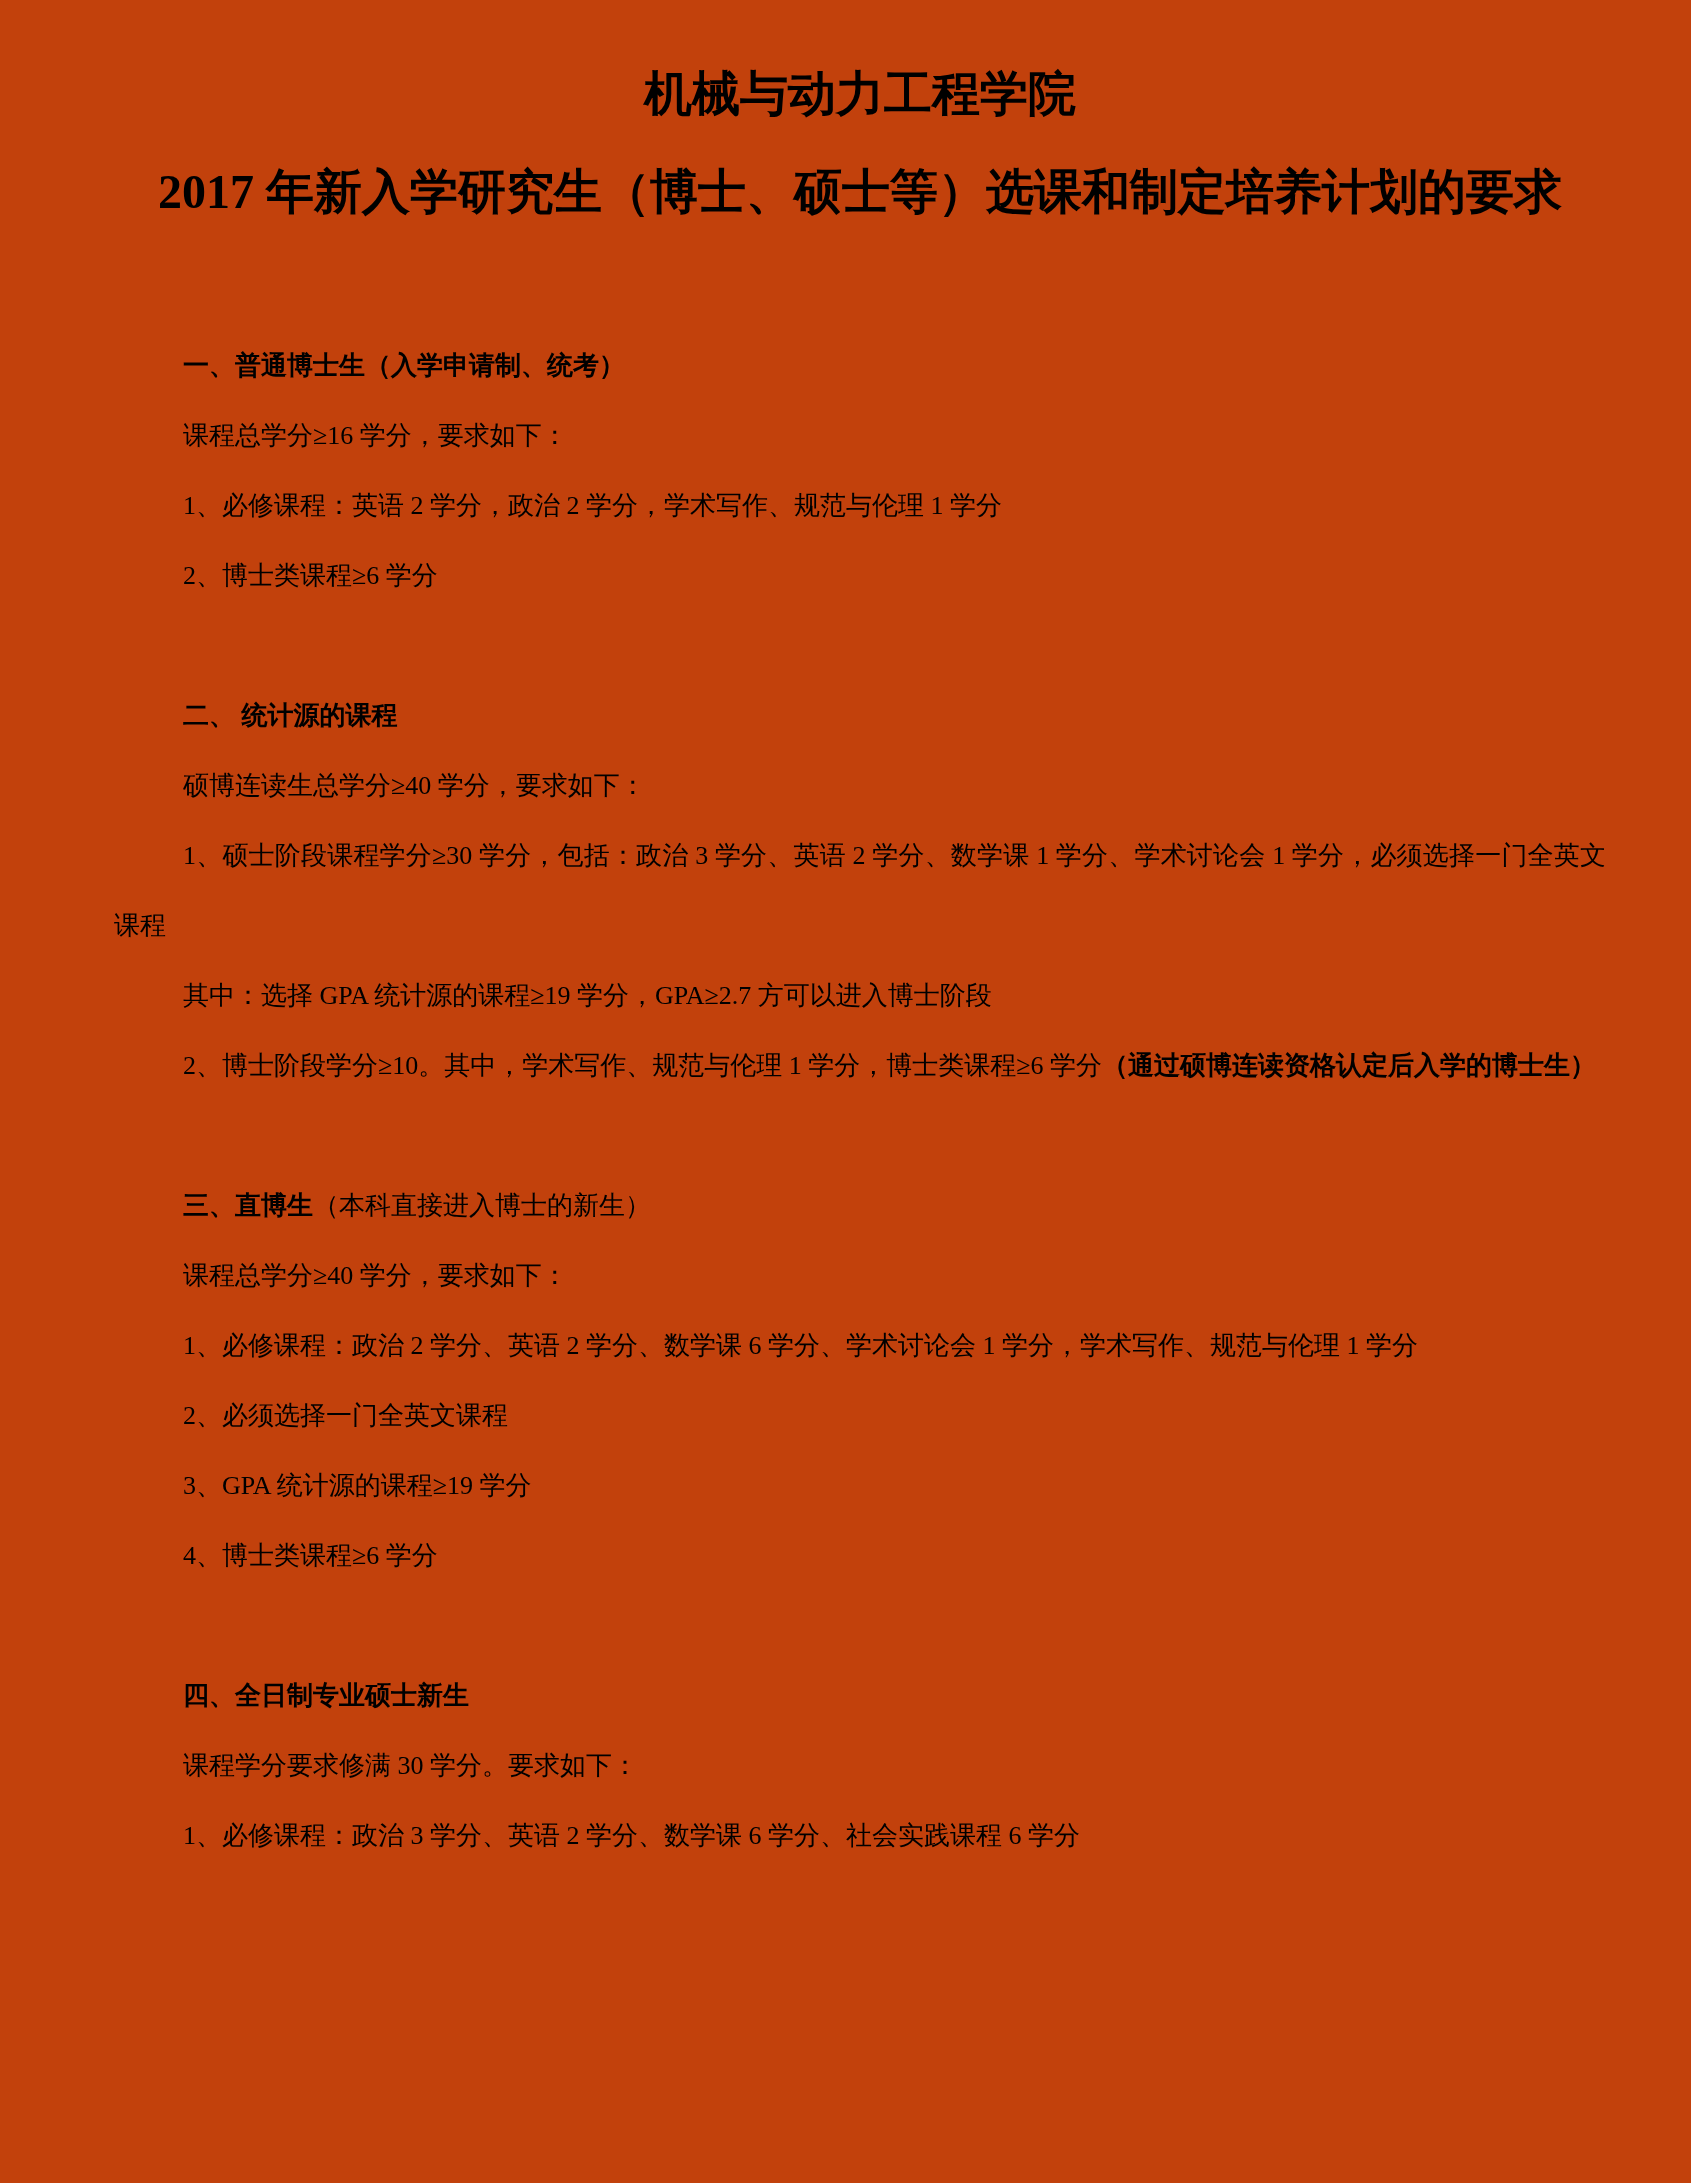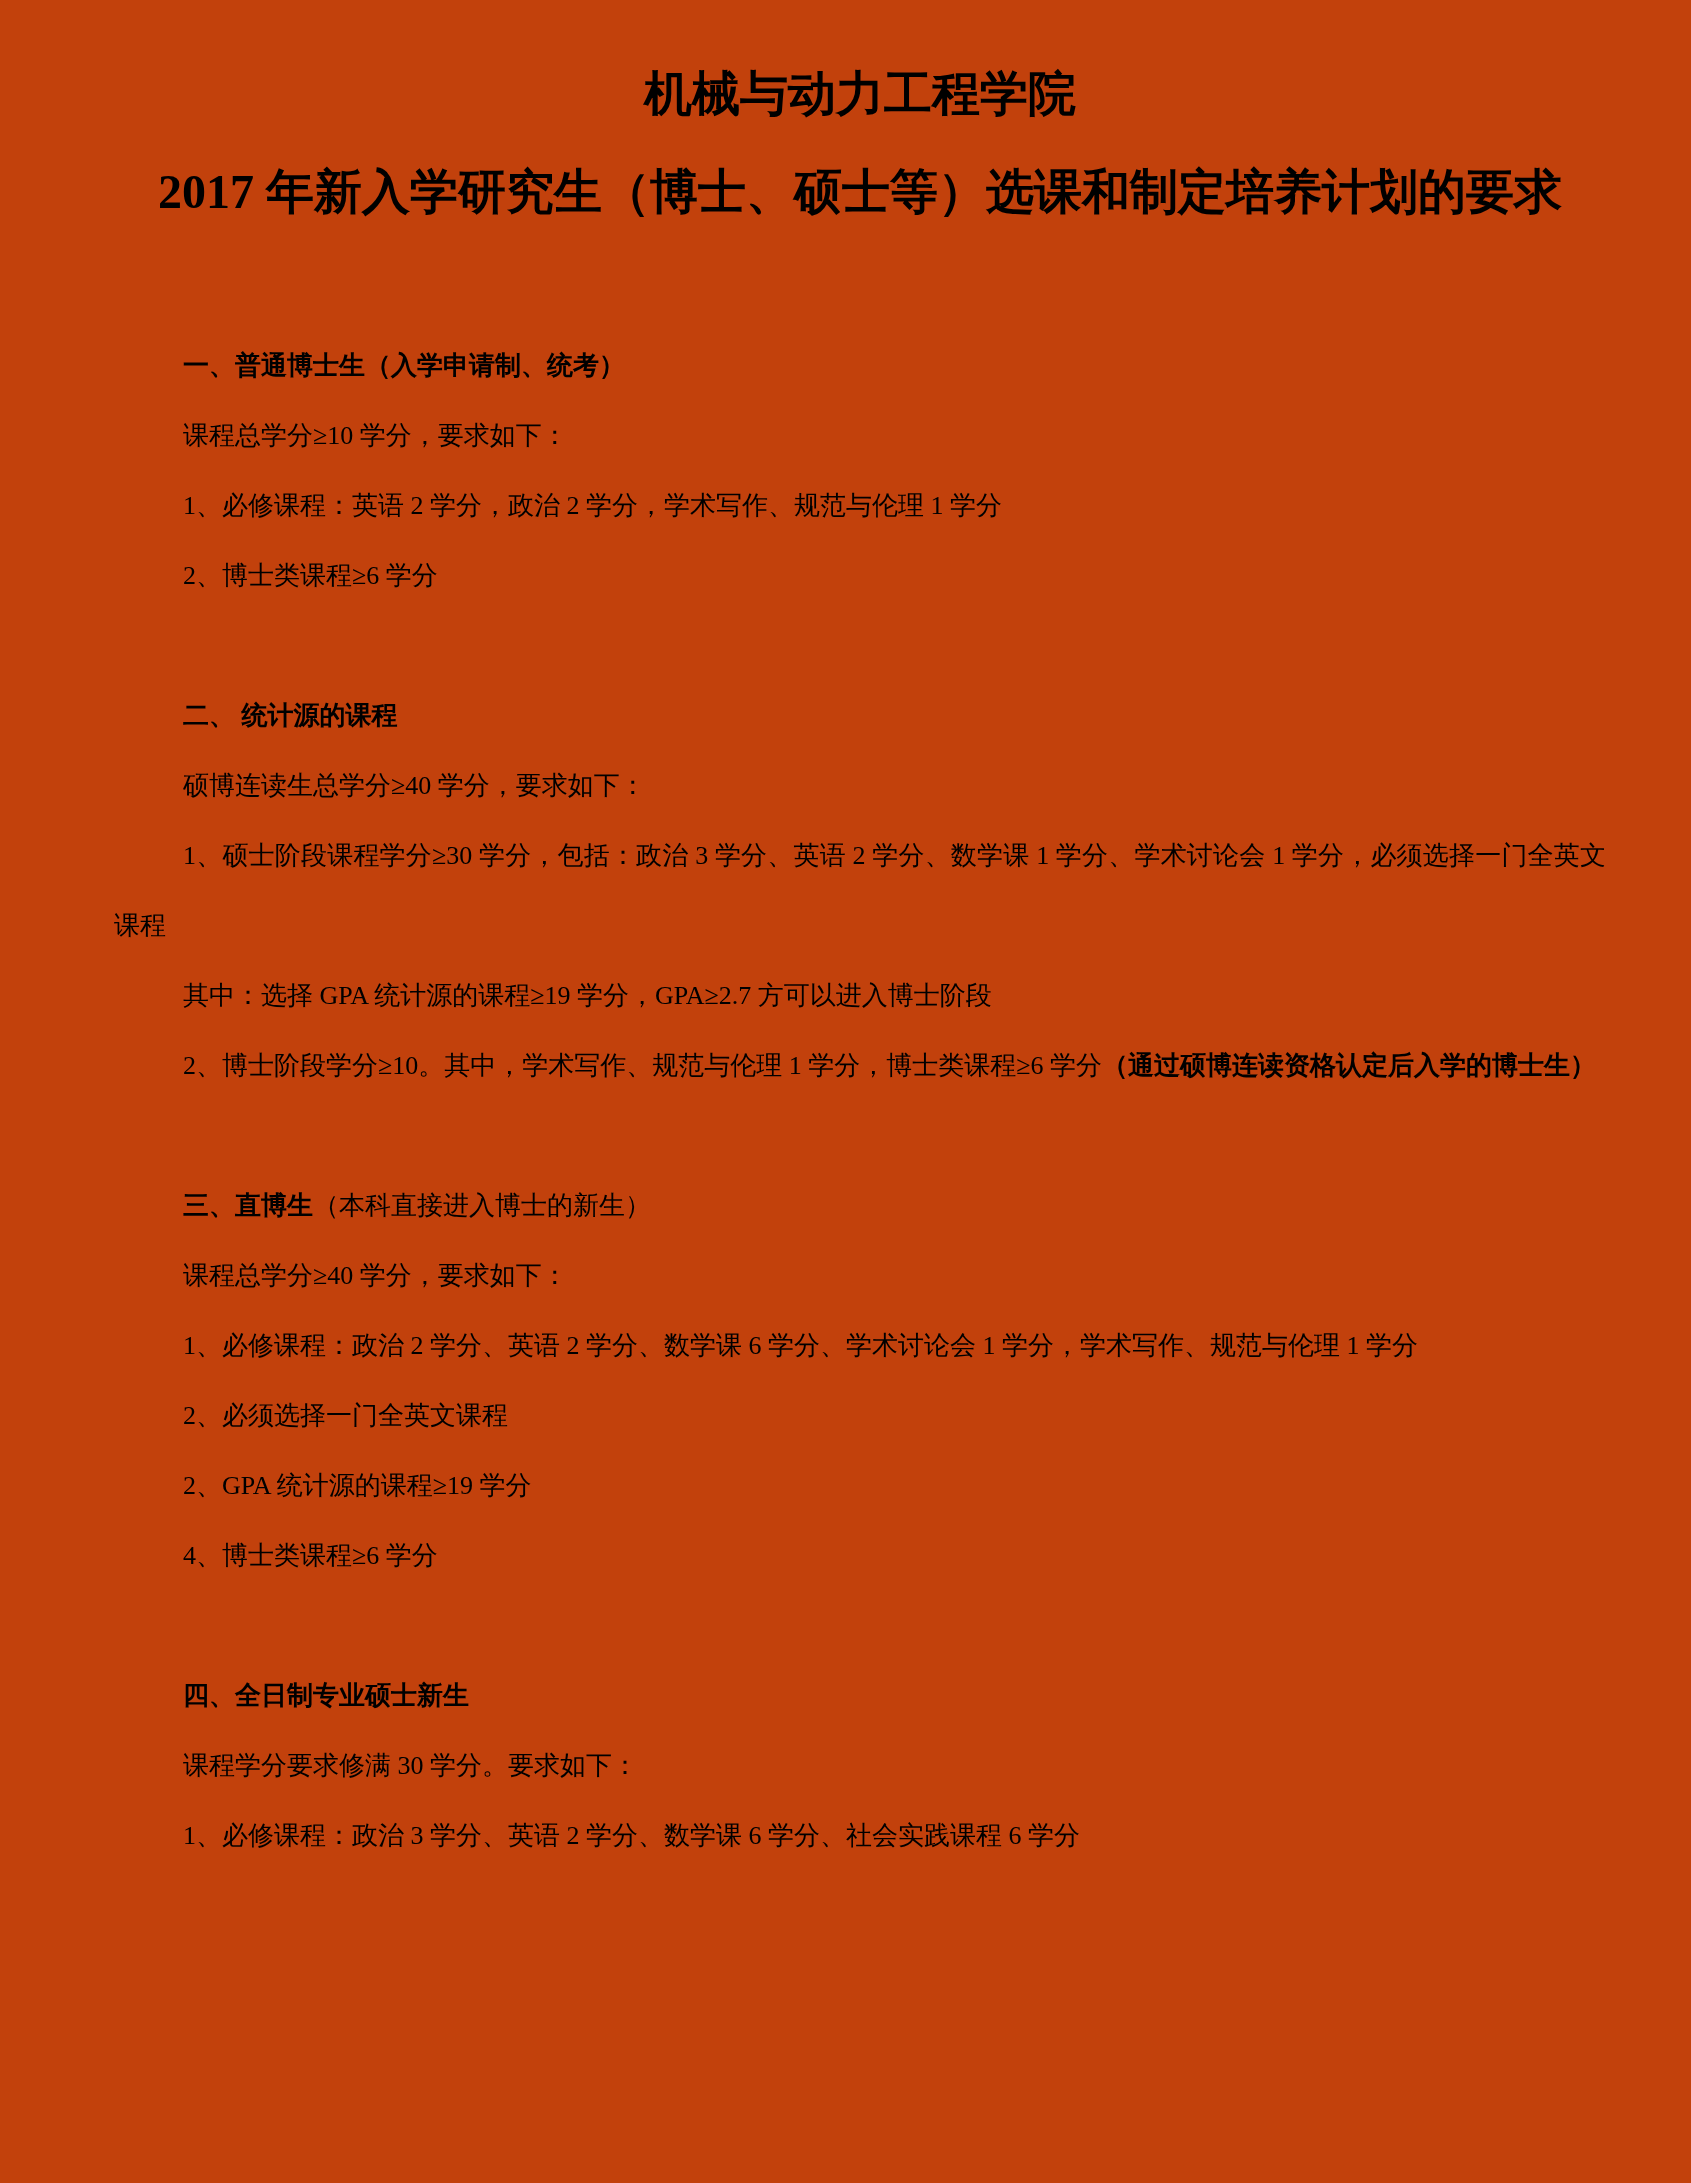--- a/index.html
+++ b/index.html
@@ -47,39 +47,39 @@
 </head>
 <body>
 
 <div class="doc">
 
   <div class="title">机械与动力工程学院</div>
   <div class="title">2017 年新入学研究生（博士、硕士等）选课和制定培养计划的要求</div>
 
   <section class="sec sec--first">
     <p class="line bold">一、普通博士生（入学申请制、统考）</p>
-    <p class="line">课程总学分≥10 学分，要求如下：</p>
+    <p class="line">课程总学分≥16 学分，要求如下：</p>
     <p class="line">1、必修课程：英语 2 学分，政治 2 学分，学术写作、规范与伦理 1 学分</p>
     <p class="line">2、博士类课程≥6 学分</p>
   </section>
 
   <section class="sec">
     <p class="line bold">二、 统计源的课程</p>
     <p class="line">硕博连读生总学分≥40 学分，要求如下：</p>
     <p class="line">1、硕士阶段课程学分≥30 学分，包括：政治 3 学分、英语 2 学分、数学课 1 学分、学术讨论会 1 学分，必须选择一门全英文课程</p>
     <p class="line">其中：选择 GPA 统计源的课程≥19 学分，GPA≥2.7 方可以进入博士阶段</p>
     <p class="line"><span>2、博士阶段学分≥10。其中，学术写作、规范与伦理 1 学分，博士类课程≥6 学分</span><span class="bold">（通过硕博连读资格认定后入学的博士生）</span></p>
   </section>
 
   <section class="sec">
     <p class="line"><span class="bold">三、直博生</span><span>（本科直接进入博士的新生）</span></p>
     <p class="line">课程总学分≥40 学分，要求如下：</p>
     <p class="line">1、必修课程：政治 2 学分、英语 2 学分、数学课 6 学分、学术讨论会 1 学分，学术写作、规范与伦理 1 学分</p>
     <p class="line">2、必须选择一门全英文课程</p>
-    <p class="line">2、GPA 统计源的课程≥19 学分</p>
+    <p class="line">3、GPA 统计源的课程≥19 学分</p>
     <p class="line">4、博士类课程≥6 学分</p>
   </section>
 
   <section class="sec">
     <p class="line bold">四、全日制专业硕士新生</p>
     <p class="line">课程学分要求修满 30 学分。要求如下：</p>
     <p class="line">1、必修课程：政治 3 学分、英语 2 学分、数学课 6 学分、社会实践课程 6 学分</p>
   </section>
 
 </div>

